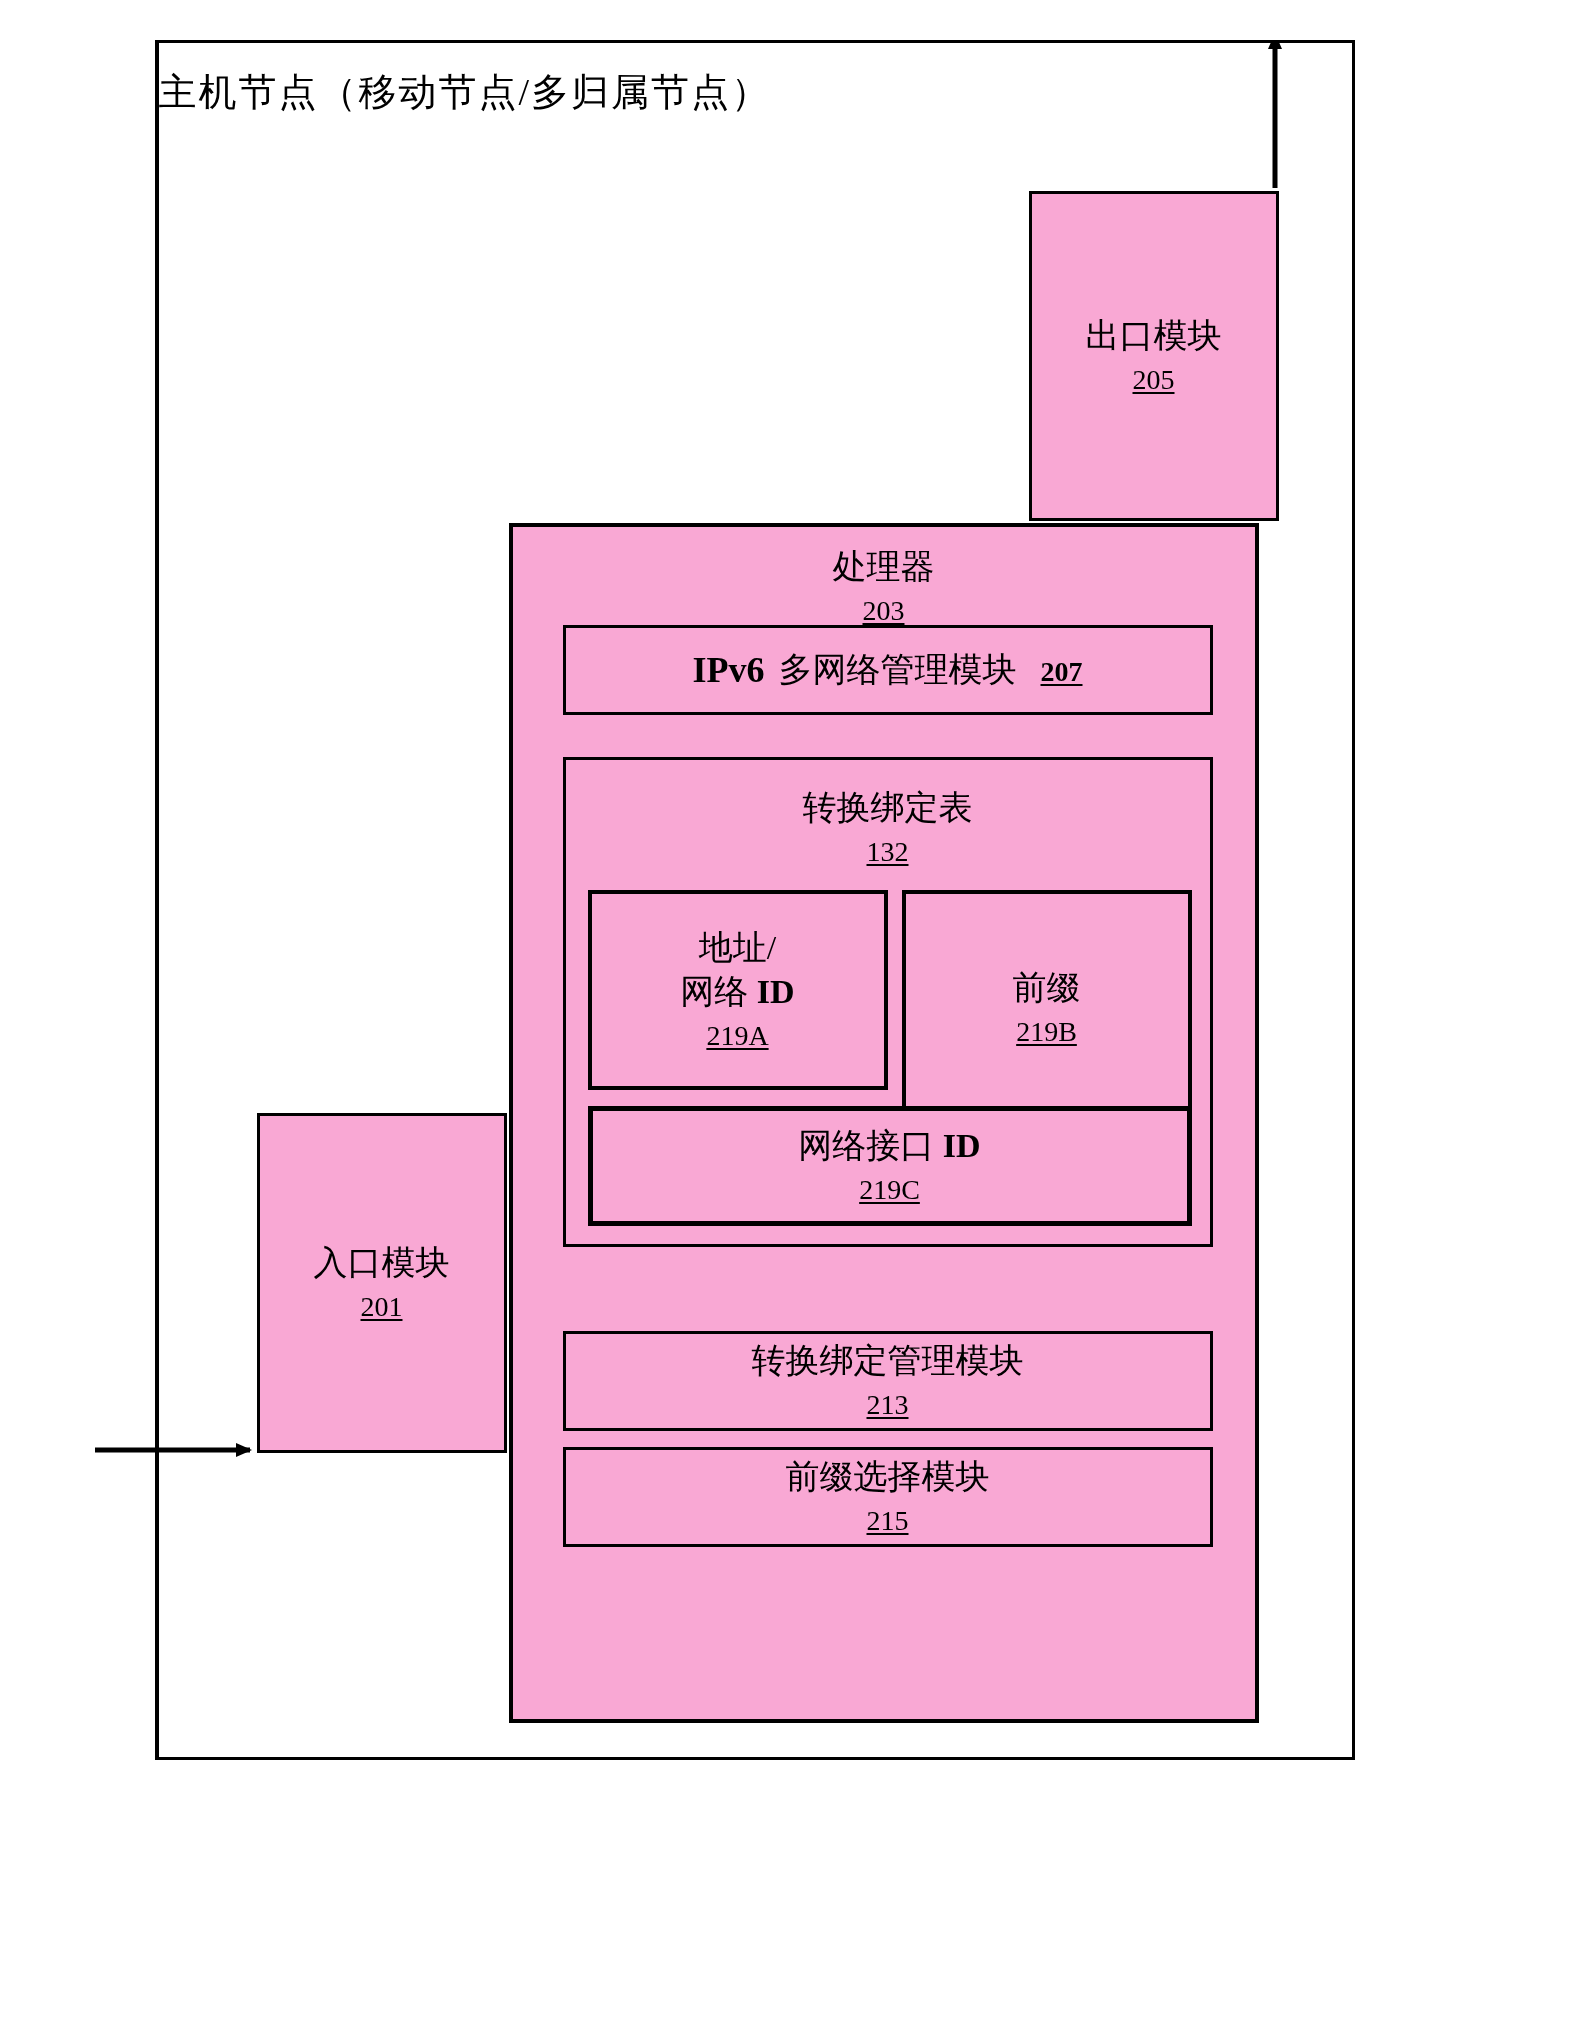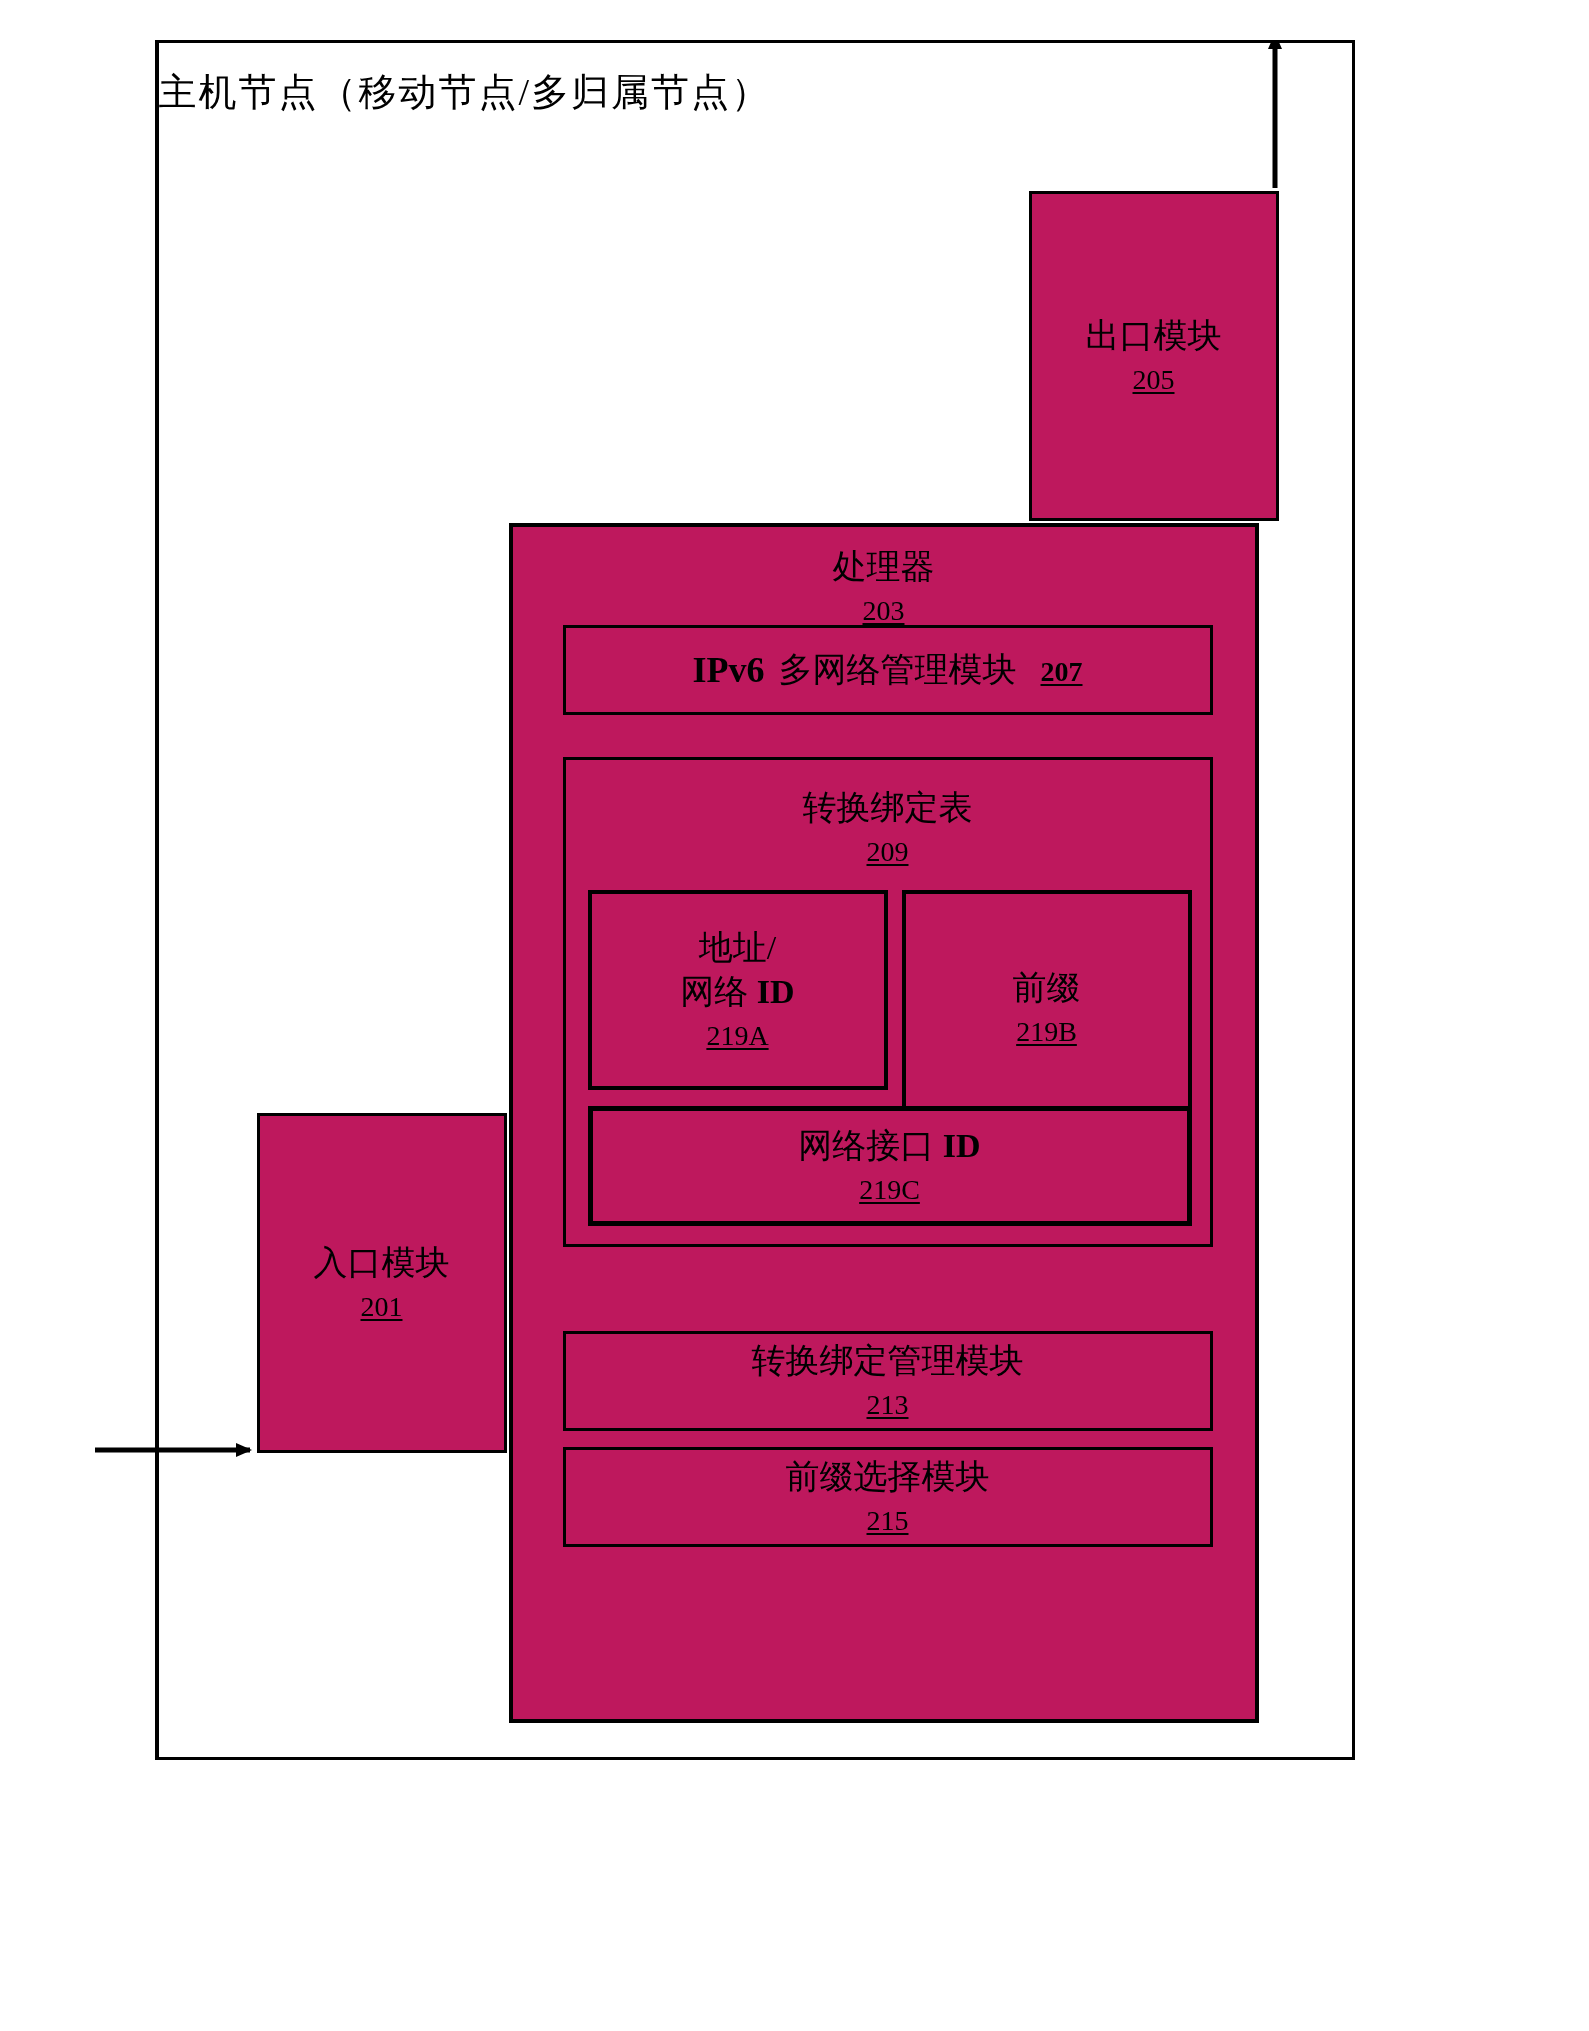--- a/index.html
+++ b/index.html
@@ -36,21 +36,21 @@
     text-align: center;
     font-size: 30px;
     margin-top: 6px;
     text-decoration: underline;
     text-underline-offset: 4px;
     text-decoration-thickness: 2px;
   }
   .block {
     position: absolute;
     border: 3px solid #000;
-    background: #be185d;
+    background: #f9a8d4;
     display: flex;
     flex-direction: column;
     align-items: center;
     justify-content: center;
     text-align: center;
     font-size: 34px;
     line-height: 1.3;
   }
   .ref-num {
     font-size: 28px;
@@ -199,21 +199,21 @@
       <div class="ref-num">203</div>
 
       <div class="block ipv6-module">
         <span class="lbl">IPv6</span>
         <span class="cn-text">多网络管理模块</span>
         <span class="ref-num" style="margin-left:10px;">207</span>
       </div>
 
       <div class="block binding-table">
         <div>转换绑定表</div>
-        <div class="ref-num">209</div>
+        <div class="ref-num">132</div>
 
         <div class="block address-id">
           <div>地址/</div>
           <div>
             <span>网络</span>
             <span style="font-weight:bold;">ID</span>
           </div>
           <div class="ref-num">219A</div>
         </div>
 

